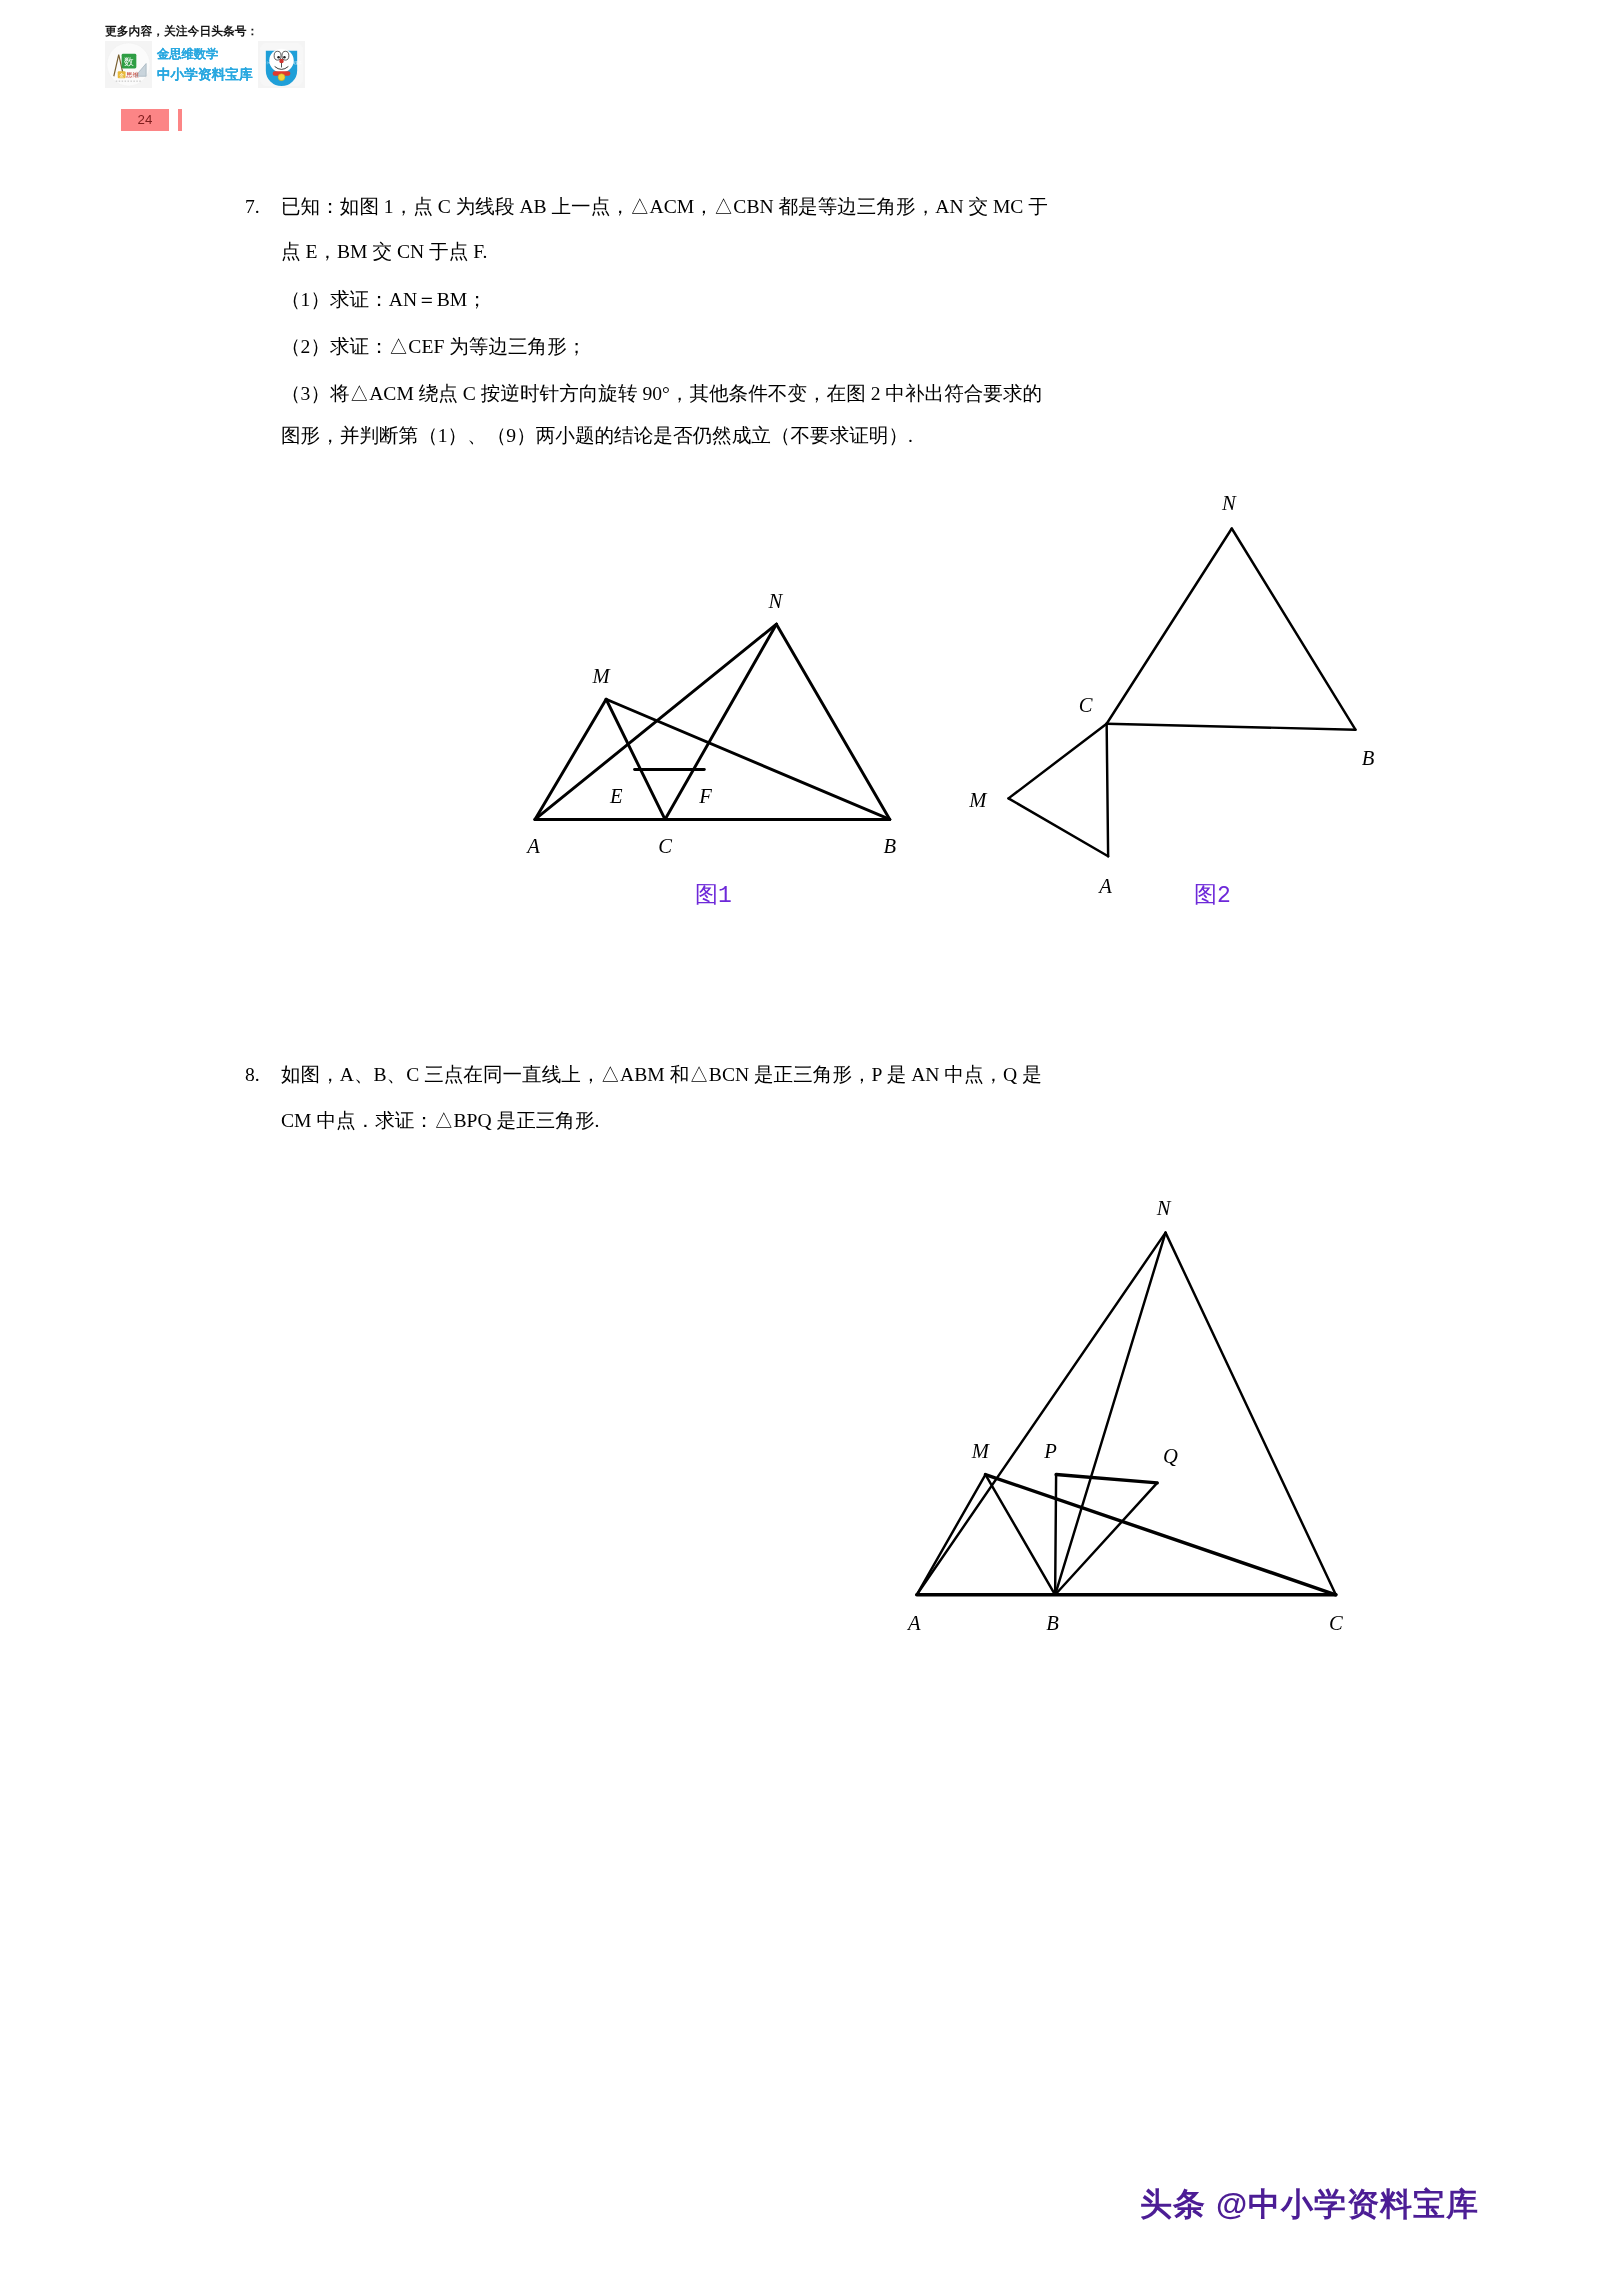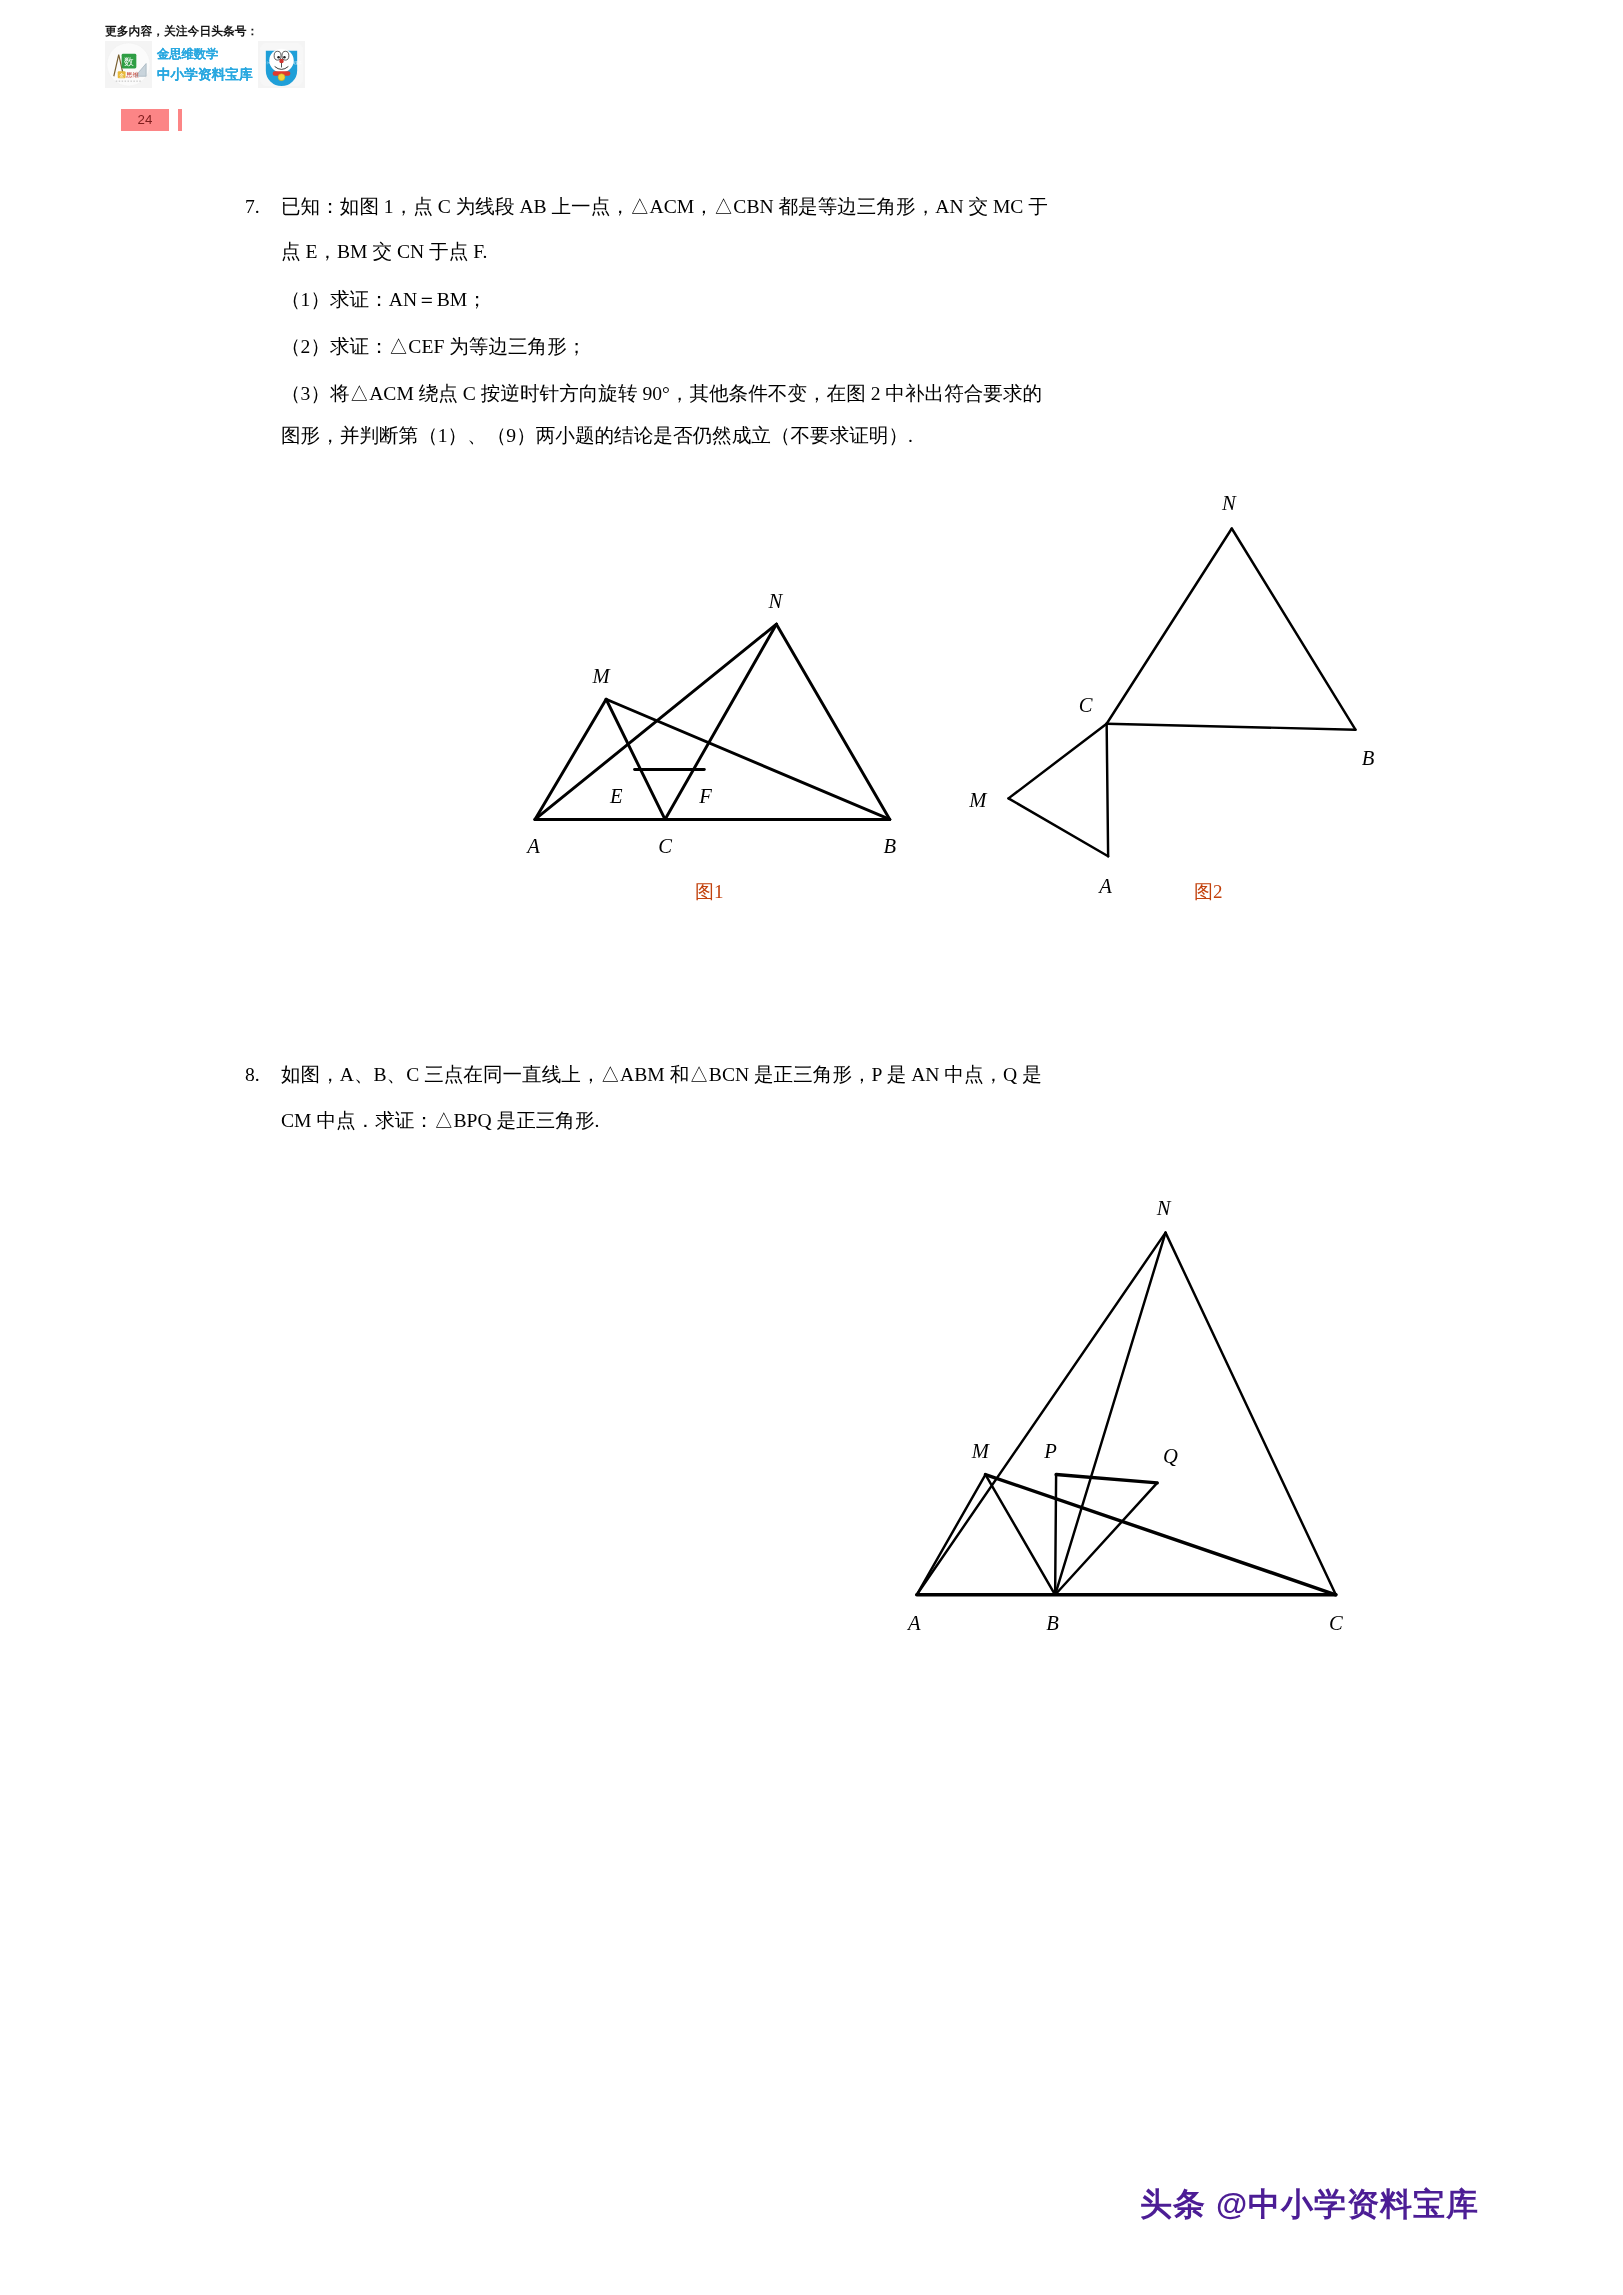--- a/index.html
+++ b/index.html
@@ -51,22 +51,22 @@
   }
   .qline{
     position:absolute;
     font-size:19.6px;color:#000;line-height:22.6px;
     font-family:"Liberation Serif", serif;
     white-space:nowrap;
   }
 
   
   .fig-cap{
-    position:absolute;font-size:19px;color:#c2410c;
-    font-family:Liberation Serif, serif;white-space:nowrap;
+    position:absolute;font-size:23px;color:#6d28d9;
+    font-family:Liberation Mono, monospace;white-space:nowrap;
   }
 
   
   svg.dg{position:absolute;overflow:visible;}
   svg.dg line, svg.dg polyline, svg.dg path{stroke:#000;fill:none;}
 
   .vlabel{
     font-family:"Liberation Serif", serif;
     font-style:italic;font-size:42px;fill:#000;
   }

